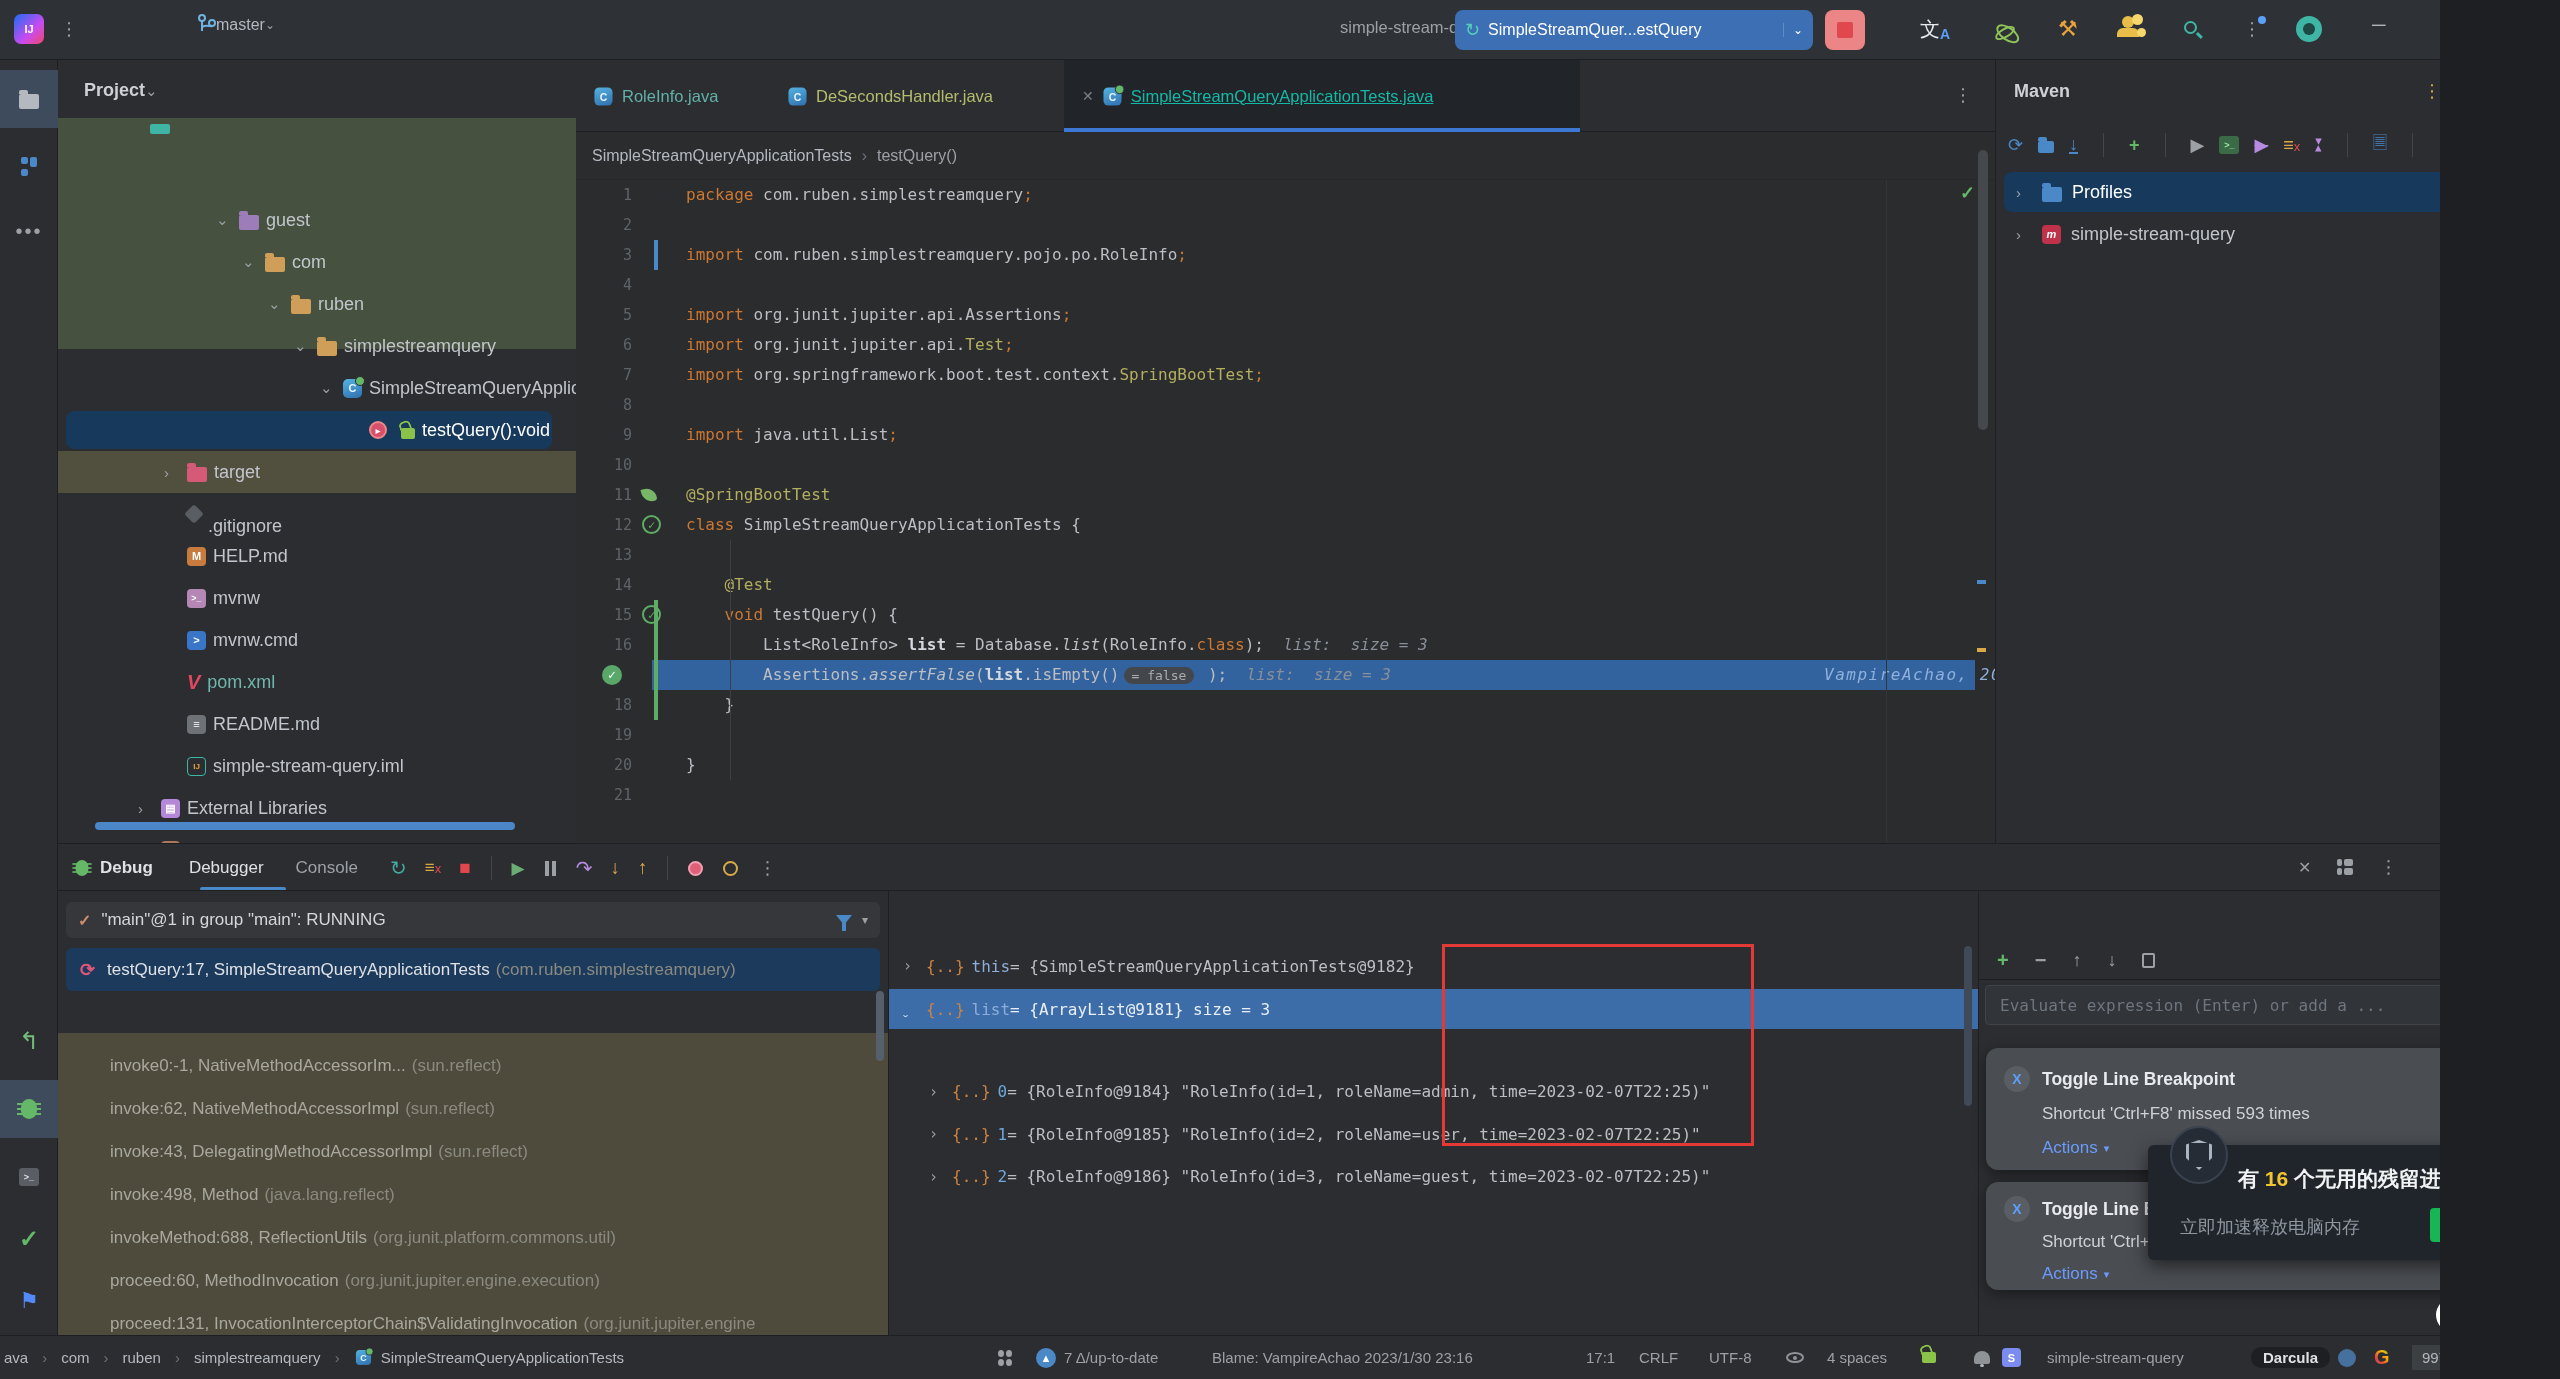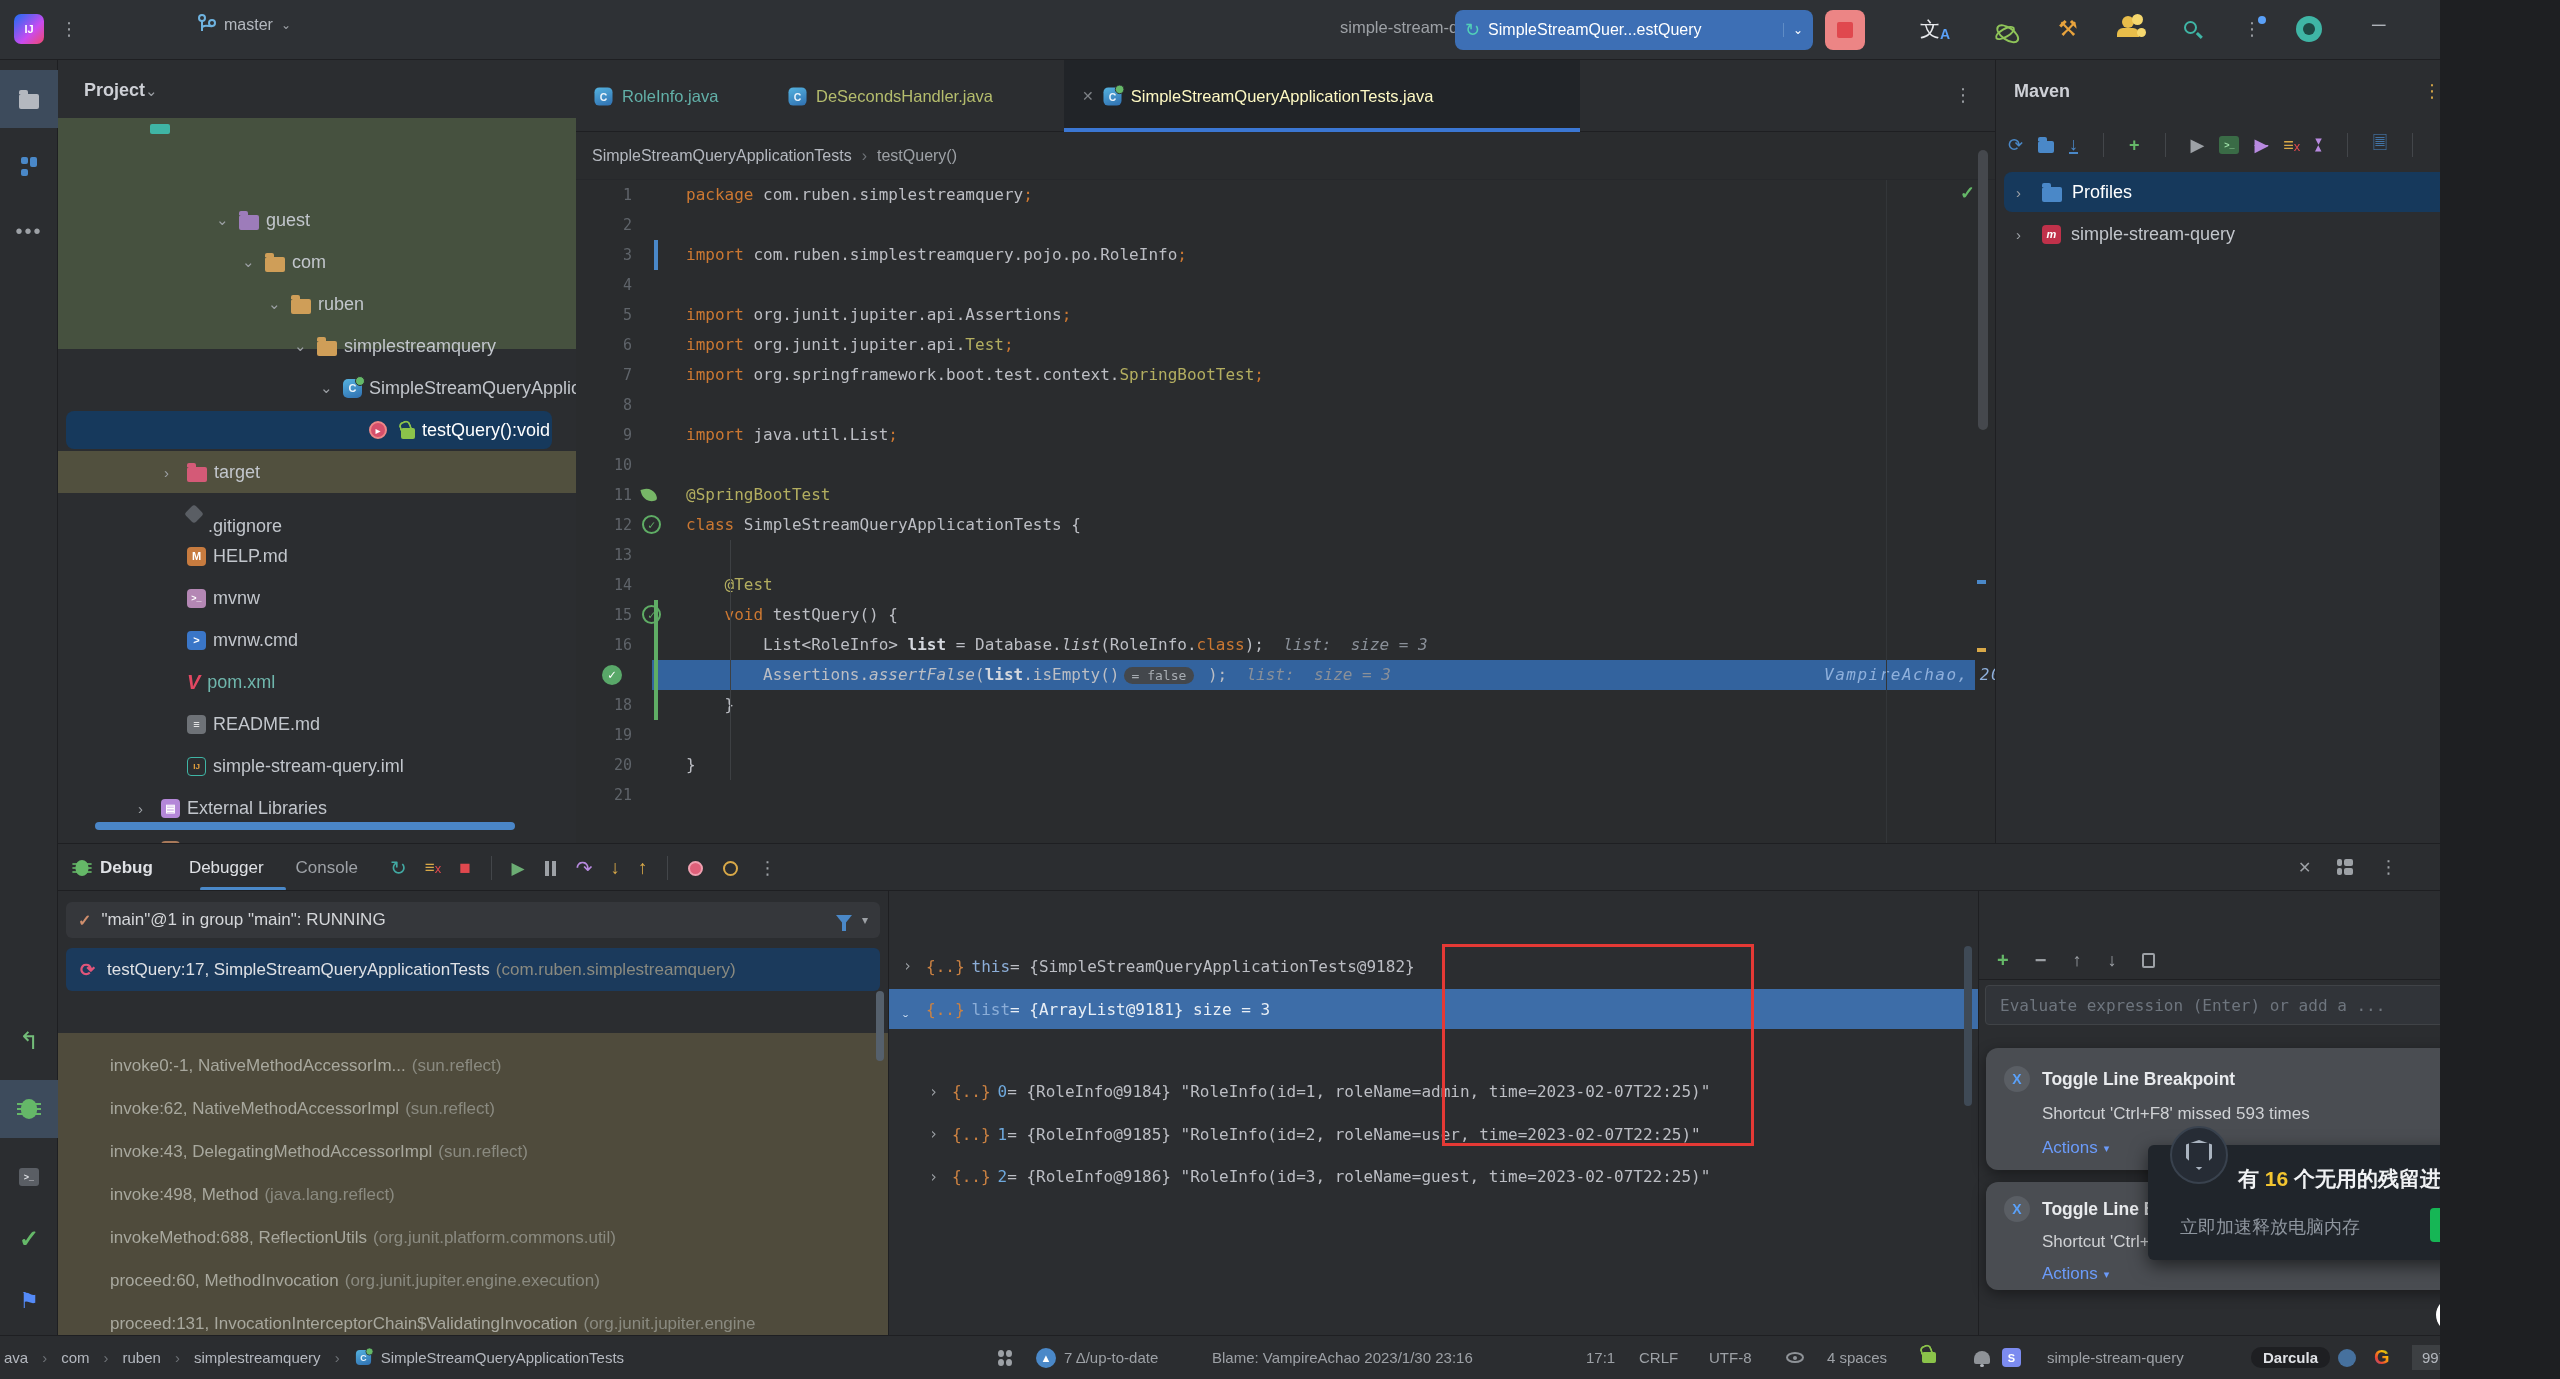--- a/index.html
+++ b/index.html
@@ -138,21 +138,21 @@
 </head>
 <body>
 
 <div id="screen">
 
   <header class="r" id="titlebar">
     <div class="r flex" style="left:14px; top:14px;">
         <span class="logo">IJ</span>
       </div>
     <div class="r kebab" style="left:60px; top:18px;">⋮</div>
-    <div class="r flex" style="left:198px; top:14px; gap:8px;">
+    <div class="r flex" style="left:198px; top:14px; gap:0;">
       <svg width="18" height="22" viewBox="0 0 18 22">
           <circle cx="4" cy="4" r="3" fill="none" stroke="#6fb3e0" stroke-width="2"></circle>
           <circle cx="14" cy="9" r="3" fill="none" stroke="#6fb3e0" stroke-width="2"></circle>
           <path d="M4 7 v10 M4 14 c0-4 10-1 10-2" fill="none" stroke="#6fb3e0" stroke-width="2"></path>
         </svg>
       <span class="tb-txt">master</span>
       <span class="tb-dim" style="font-size:12px;">⌄</span>
     </div>
     <div class="r flex" style="left:1340px; top:18px; gap:10px;">
       <span class="tb-dim" style="font-size:16.5px;">simple-stream-query</span>
@@ -340,21 +340,21 @@
           <span class="ic classic" style="transform: scale(0.95);">C</span>
           <span style="color: rgb(98, 176, 168);">RoleInfo.java</span>
         </div>
         <div class="tab r" style="left: 194px; width: 294px;">
           <span class="ic classic" style="transform: scale(0.95);">C</span>
           <span style="color: rgb(181, 189, 109);">DeSecondsHandler.java</span>
         </div>
         <div class="tab r" style="left: 488px; width: 516px; background: rgb(33, 36, 40);">
           <span style="color: rgb(126, 130, 135); font-size: 14px;">✕</span>
           <span class="ic classic test" style="transform: scale(0.95);">C</span>
-          <span style="color: #fef9c3;">SimpleStreamQueryApplicationTests.java</span>
+          <span style="color: #14b8a6; text-decoration: underline;">SimpleStreamQueryApplicationTests.java</span>
         </div>
         <div class="tab-underline r" style="left: 488px; top: 68px; width: 516px;"></div>
       </div>
     <div class="r kebab" style="left:1378px; top:24px;">⋮</div>
     <div id="breadcrumbs">
       <span style="margin-left:16px; color:#b4b8bf;">SimpleStreamQueryApplicationTests</span>
       <span style="margin:0 10px; color:#6e7277;">›</span>
       <span>testQuery()</span>
     </div>
     <div id="code">

